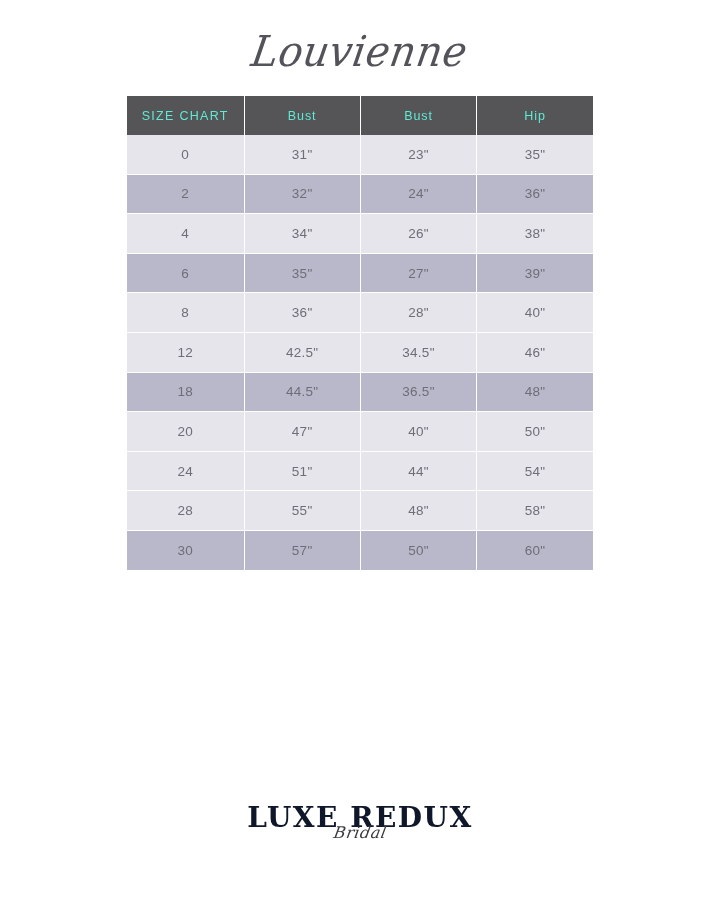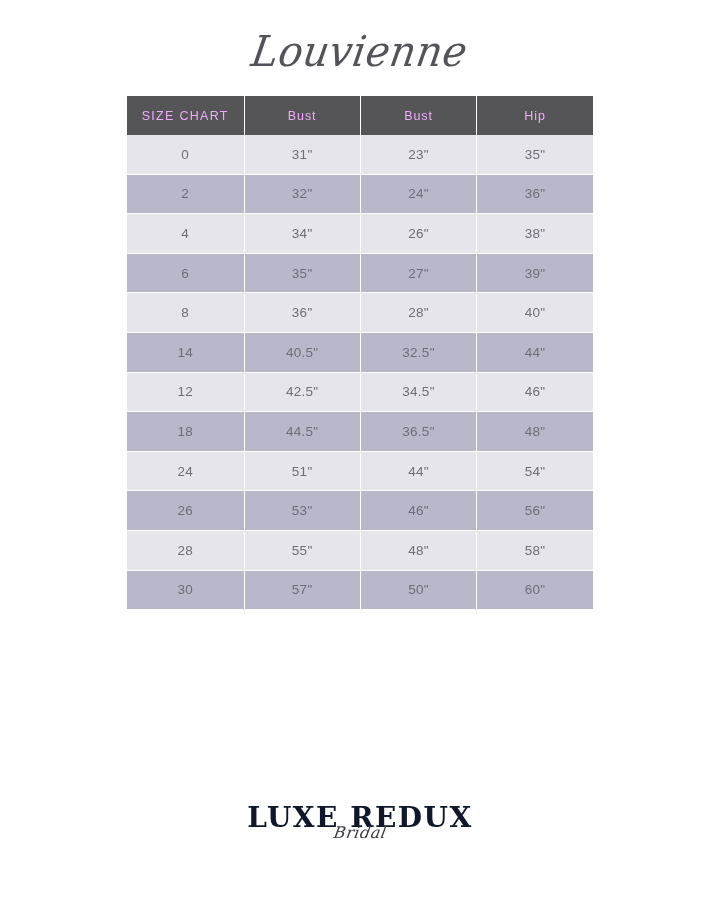--- a/index.html
+++ b/index.html
@@ -53,21 +53,21 @@
     top: 96px;
     width: 466px;
     border-collapse: collapse;
     table-layout: fixed;
   }
   .chart col.c-size { width: 117px; }
   .chart col.c-val  { width: 116.33px; }
 
   .chart thead th {
     background: #555557;
-    color: #f0abfc;
+    color: #5eead4;
     font-size: 12.5px;
     font-weight: 400;
     letter-spacing: 0.9px;
     height: 39px;
     text-align: center;
     vertical-align: middle;
     border-right: 1px solid #ffffff;
     padding: 0;
   }
   .chart thead th:last-child { border-right: none; }
@@ -173,50 +173,44 @@
         <td>35"</td>
         <td>27"</td>
         <td>39"</td>
       </tr>
       <tr class="row-light">
         <td>8</td>
         <td>36"</td>
         <td>28"</td>
         <td>40"</td>
       </tr>
-      <tr class="row-dark">
-        <td>14</td>
-        <td>40.5"</td>
-        <td>32.5"</td>
-        <td>44"</td>
-      </tr>
       <tr class="row-light">
         <td>12</td>
         <td>42.5"</td>
         <td>34.5"</td>
         <td>46"</td>
       </tr>
       <tr class="row-dark">
         <td>18</td>
         <td>44.5"</td>
         <td>36.5"</td>
         <td>48"</td>
       </tr>
       <tr class="row-light">
+        <td>20</td>
+        <td>47"</td>
+        <td>40"</td>
+        <td>50"</td>
+      </tr>
+      <tr class="row-light">
         <td>24</td>
         <td>51"</td>
         <td>44"</td>
         <td>54"</td>
       </tr>
-      <tr class="row-dark">
-        <td>26</td>
-        <td>53"</td>
-        <td>46"</td>
-        <td>56"</td>
-      </tr>
       <tr class="row-light">
         <td>28</td>
         <td>55"</td>
         <td>48"</td>
         <td>58"</td>
       </tr>
       <tr class="row-dark">
         <td>30</td>
         <td>57"</td>
         <td>50"</td>

